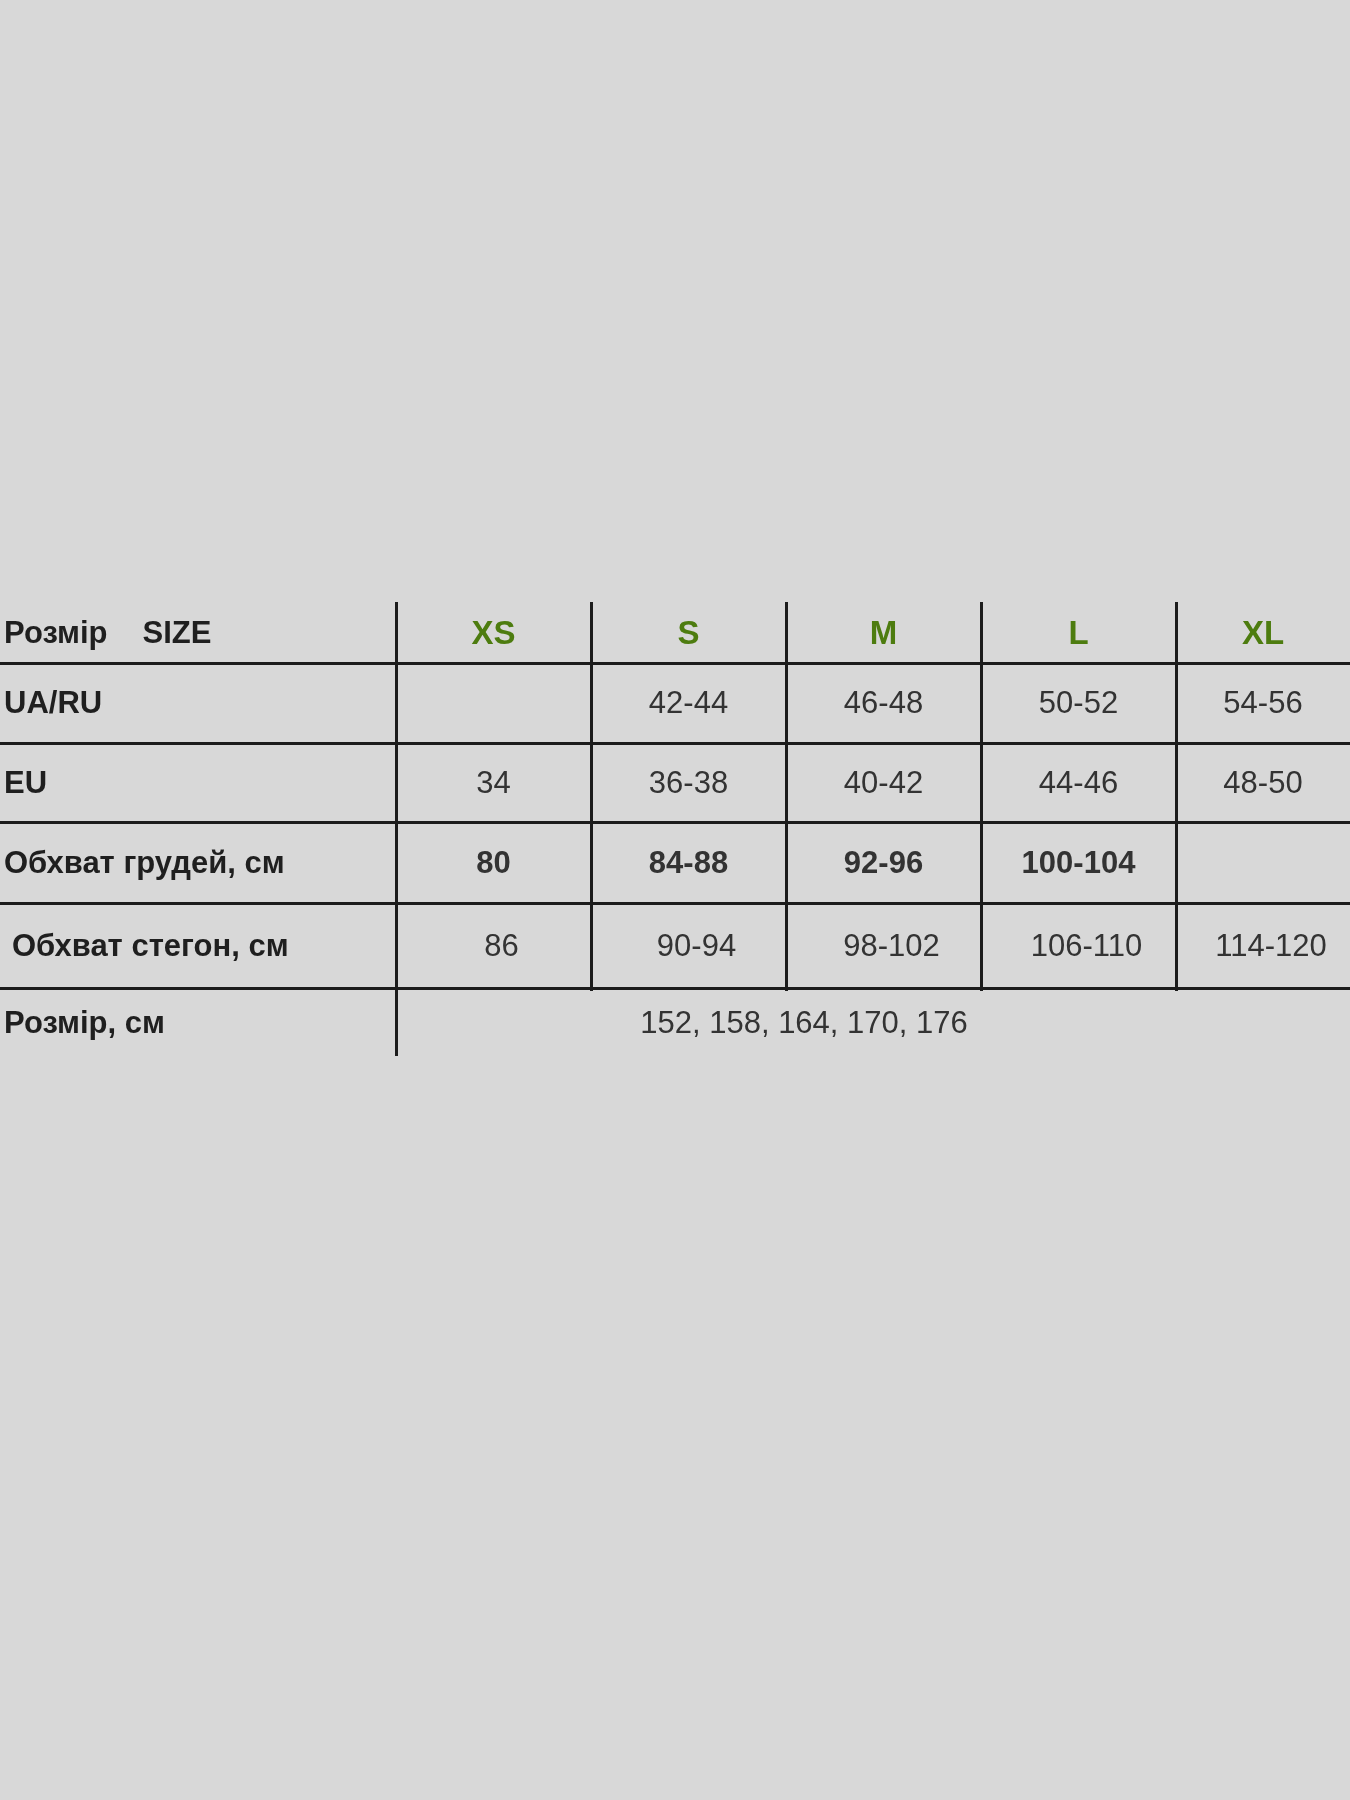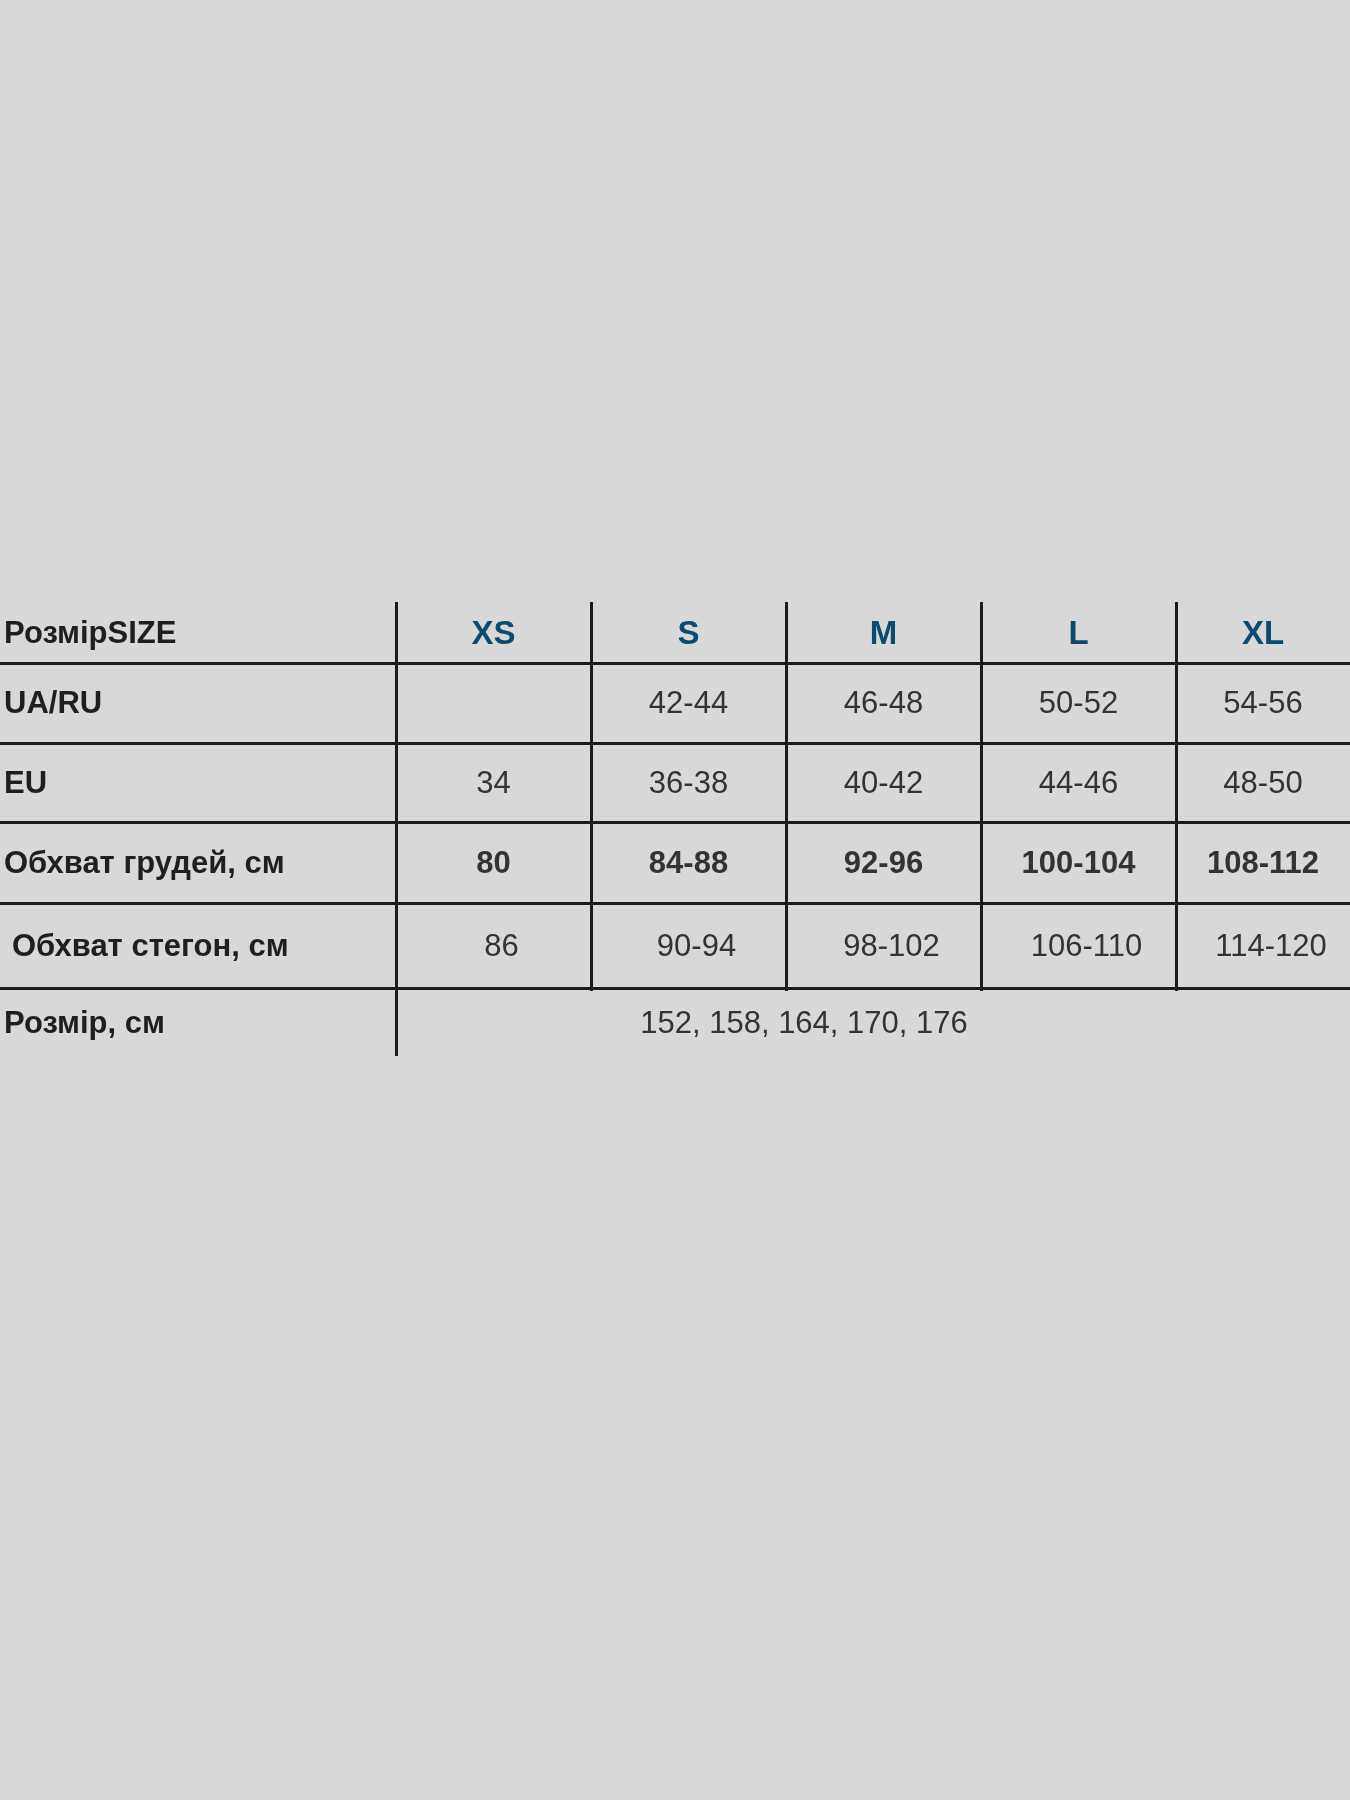--- a/index.html
+++ b/index.html
@@ -50,27 +50,28 @@
   .cell {
     position: absolute;
     text-align: center;
     font-size: 31px;
     color: #333333;
     white-space: nowrap;
   }
   .hsize {
     font-weight: 700;
     font-size: 33px;
-    color: #0c4a6e;
+    color: #4d7c0f;
   }
   .lbl {
     position: absolute;
     left: 4px;
     display: flex;
     align-items: center;
+    column-gap: 35px;
     font-weight: 700;
     font-size: 31px;
     color: #1f1f1f;
     white-space: nowrap;
   }
 </style>
 </head>
 <body>
 
 <div id="stage">
@@ -109,21 +110,20 @@
     <div class="cell r2 c2">36-38</div>
     <div class="cell r2 c3">40-42</div>
     <div class="cell r2 c4">44-46</div>
     <div class="cell r2 c5">48-50</div>
 
     <div class="lbl r3">Обхват грудей, см</div>
     <div class="cell r3 c1">80</div>
     <div class="cell r3 c2">84-88</div>
     <div class="cell r3 c3">92-96</div>
     <div class="cell r3 c4">100-104</div>
-    <div class="cell r3 c5">108-112</div>
 
     <div class="lbl r4">Обхват стегон, см</div>
     <div class="cell r4 c1">86</div>
     <div class="cell r4 c2">90-94</div>
     <div class="cell r4 c3">98-102</div>
     <div class="cell r4 c4">106-110</div>
     <div class="cell r4 c5">114-120</div>
 
     <div class="lbl r5">Розмір, см</div>
     <div class="cell r5 cspan">152, 158, 164, 170, 176</div>

